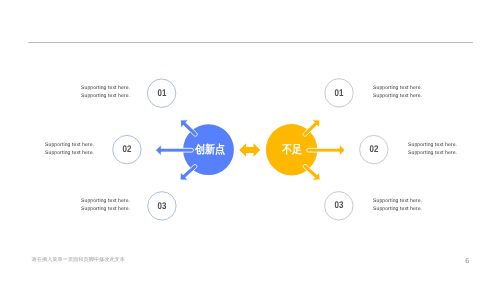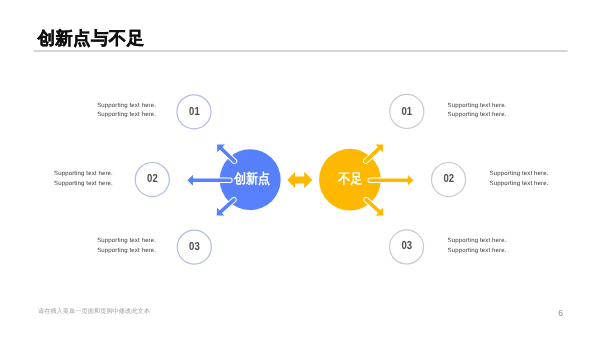--- a/index.html
+++ b/index.html
@@ -12,21 +12,20 @@
   .support{position:absolute;font-size:5.05px;line-height:8.25px;color:#383838;white-space:nowrap;letter-spacing:0.105px;}
   .footer{position:absolute;left:31.6px;top:258.3px;font-size:5.2px;line-height:5.2px;color:#9e9e9e;white-space:nowrap;}
   .pageno{position:absolute;left:465.2px;top:256.6px;font-size:7.2px;line-height:7.2px;color:#8c8c8c;}
   svg.diagram{position:absolute;left:0;top:0;width:500px;height:281px;}
   .nodelabel{position:absolute;transform:translate(-50%,-50%) scaleX(0.90);font-size:11.2px;letter-spacing:0px;font-weight:bold;color:#ffffff;white-space:nowrap;}
 </style>
 </head>
 <body>
 
 <div class="slide">
-  <div class="title">创新点与不足</div>
   <div class="rule"></div>
 
   <svg class="diagram" viewBox="0 0 500 281">
     <circle cx="208.5" cy="149.7" r="25.4" fill="#5680fc"></circle>
     <circle cx="291.6" cy="149.7" r="25.7" fill="#ffb800"></circle>
     <g fill="#5680fc" stroke="#ffffff" stroke-width="0.85" stroke-linejoin="round">
       <path d="M 196.72 132.93 A 1.9 1.9 0 0 1 194.08 135.67 L 183.22 125.25 L 180.66 127.92 L 180.50 120.00 L 188.42 119.84 L 185.86 122.51 Z"></path>
       <path d="M 191.60 148.30 A 1.9 1.9 0 0 1 191.60 152.10 L 161.20 152.10 L 161.20 155.80 L 155.60 150.20 L 161.20 144.60 L 161.20 148.30 Z"></path>
       <path d="M 193.83 164.99 A 1.9 1.9 0 0 1 196.37 167.81 L 185.53 177.57 L 188.01 180.32 L 180.10 179.90 L 180.52 171.99 L 182.99 174.74 Z"></path>
     </g>

